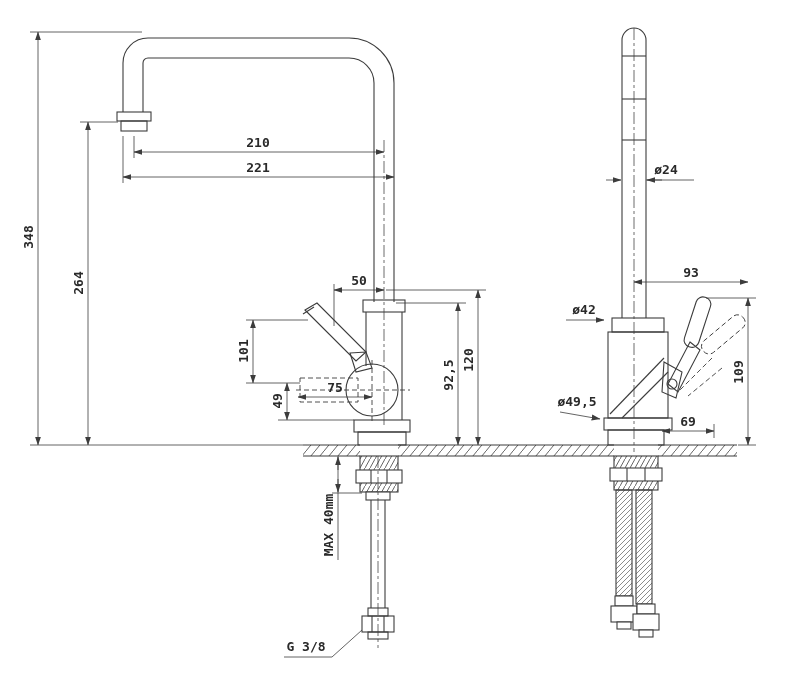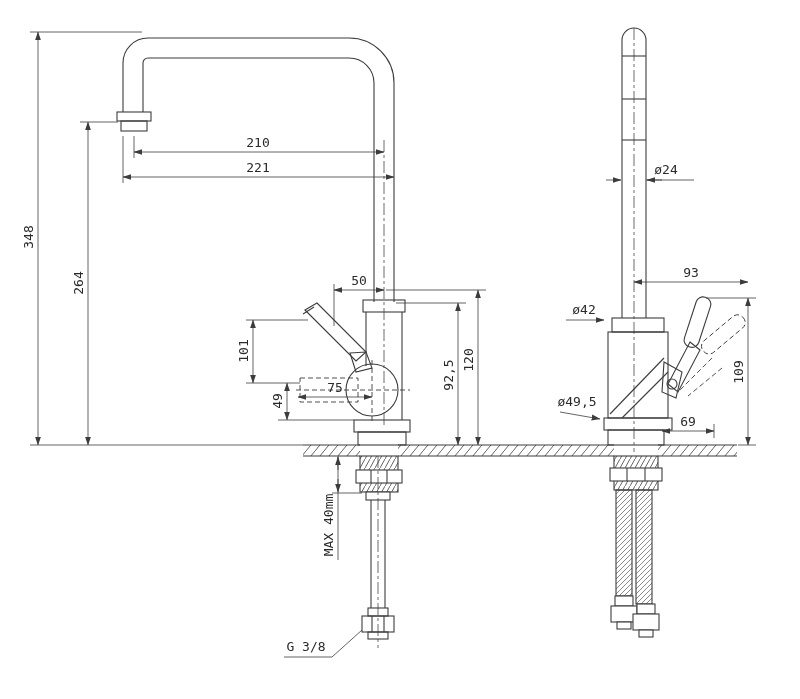--- a/index.html
+++ b/index.html
@@ -1,18 +1,18 @@
 <!DOCTYPE html>
 <html><head>
 <meta charset="utf-8">
 <style>
   html,body { margin:0; padding:0; background:#fff; }
   .canvas {
     position:relative; width:800px; height:699px; background:#ffffff;
-    font-family:"DejaVu Sans Mono", monospace; overflow:hidden;
+    font-family:"DejaVu Sans Mono", monospace; overflow:hidden;font-weight:bold;
   }
   svg { position:absolute; left:0; top:0; }
   svg text {
     font-family:"DejaVu Sans Mono", monospace;
     font-size:13px; fill:#2a2a2a; text-anchor:middle;
   }
   .geo { stroke:#3c3c3c; stroke-width:1.1; fill:none; }
   .cl  { stroke:#3c3c3c; stroke-width:0.75; fill:none; stroke-dasharray:12 3 3 3; }
   .hid { stroke:#3c3c3c; stroke-width:0.9; fill:none; stroke-dasharray:5 3; }
   .dim { stroke:#3c3c3c; stroke-width:0.8; fill:none; }

